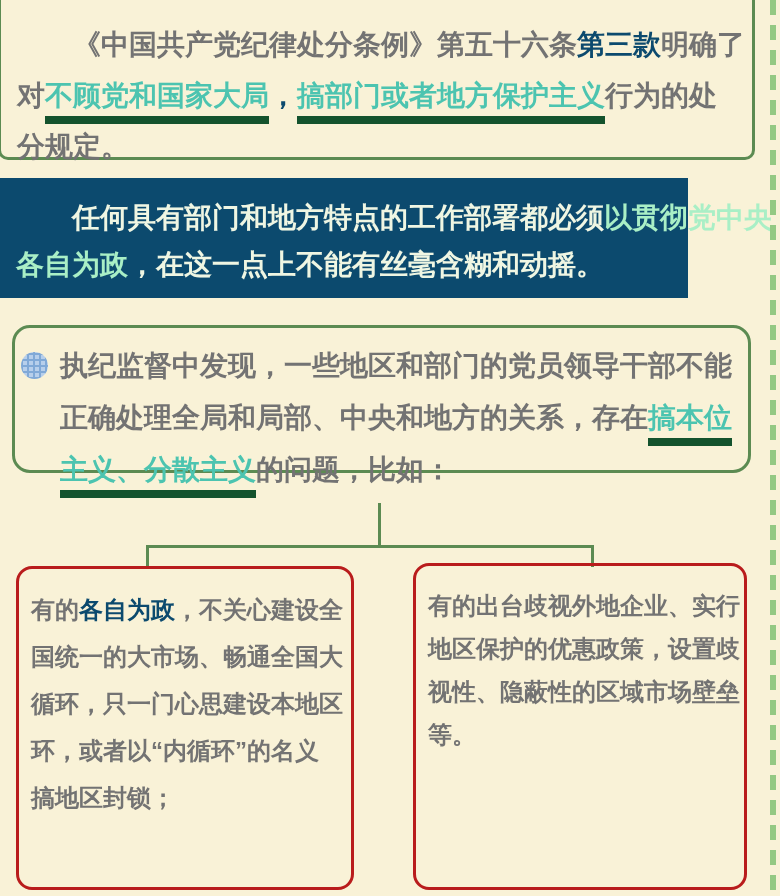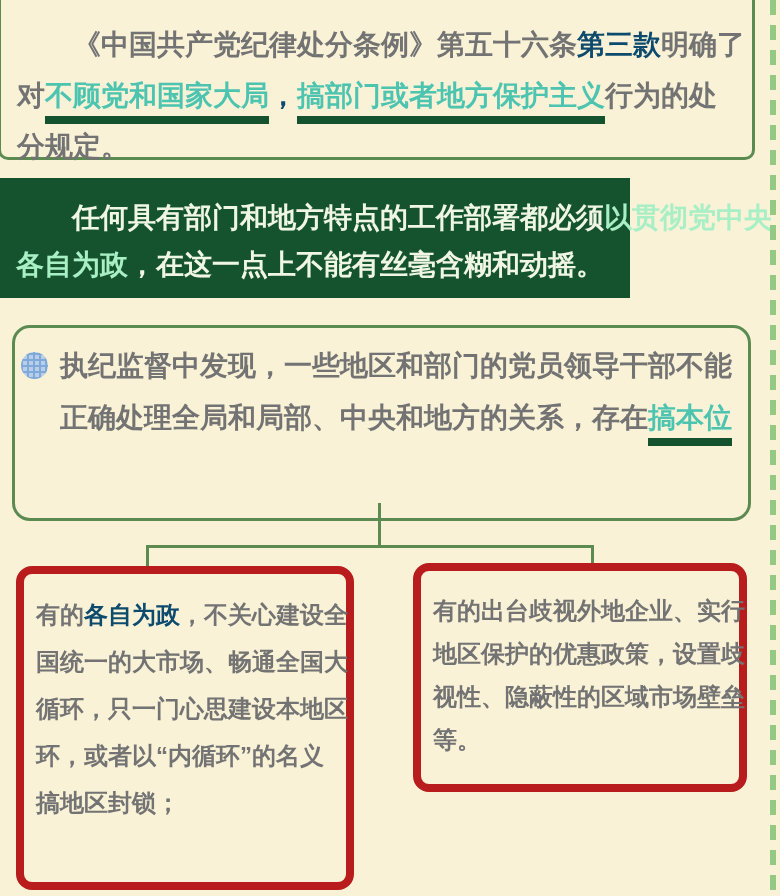--- a/index.html
+++ b/index.html
@@ -26,30 +26,30 @@
   .para1-box{
     position:absolute;left:-2px;top:-14px;width:757px;height:174px;
     border:3px solid #5c8b52;border-radius:10px;
     box-sizing:border-box;
     padding:30px 8px 0 16px;
     font-size:28px;line-height:51px;
   }
 
   
   .banner{
-    position:absolute;left:0;top:178px;width:630px;height:120px;
-    background:#14532d;
+    position:absolute;left:0;top:178px;width:688px;height:120px;
+    background:#0c4a6e;
     box-sizing:border-box;
     padding:16px 8px 0 16px;
     font-size:28px;line-height:47px;
   }
 
   
   .notice-box{
-    position:absolute;left:12px;top:325px;width:739px;height:196px;
+    position:absolute;left:12px;top:325px;width:739px;height:148px;
     border:3px solid #5c8b52;border-radius:18px;
     box-sizing:border-box;
     padding:12px 8px 0 45px;
     font-size:28px;line-height:52px;
   }
   .globe-icon{
     position:absolute;left:6px;top:24px;width:27px;height:27px;
     border-radius:50%;
     background-color:#b7cfeb;
     background-image:
@@ -60,31 +60,31 @@
   
   .conn-stem{position:absolute;left:378px;top:503px;width:3px;height:42px;background:#5c8b52;}
   .conn-bracket{
     position:absolute;left:146px;top:545px;width:448px;height:22px;
     border-top:3px solid #5c8b52;border-left:3px solid #5c8b52;border-right:3px solid #5c8b52;
     box-sizing:border-box;
   }
 
   
   .example-box{
-    border:8px solid #b91c1c;border-radius:16px;
+    border:3px solid #b91c1c;border-radius:16px;
     box-sizing:border-box;
     position:absolute;
     font-size:24px;
   }
   .example-box.left{
     left:16px;top:566px;width:338px;height:324px;
     padding:17px 10px 0 12px;line-height:47px;
   }
   .example-box.right{
-    left:413px;top:563px;width:334px;height:229px;
+    left:413px;top:563px;width:334px;height:327px;
     padding:18px 10px 0 12px;line-height:43px;
   }
 
   
   .edge-dashes{
     position:absolute;left:770px;top:0;width:6px;height:896px;
     background:repeating-linear-gradient(180deg,#94c983 0 15px,rgba(0,0,0,0) 15px 25px);
   }
 </style>
 </head>
@@ -100,20 +100,21 @@
 
   <div class="banner">
       <div class="line indent"><span class="seg-w">任何具有部门和地方特点的工作部署都必须</span><span class="seg-m">以贯彻党中央</span></div>
       <div class="line"><span class="seg-m">各自为政</span><span class="seg-w">，在这一点上不能有丝毫含糊和动摇。</span></div>
     </div>
 
   <div class="notice-box">
     <span class="globe-icon"></span>
   <div class="line"><span class="seg-g">执纪监督中发现，一些地区和部门的党员领导干部不能</span></div>
       <div class="line"><span class="seg-g">正确处理全局和局部、中央和地方的关系，存在</span><span class="seg-tu">搞本位</span></div>
+      <div class="line"><span class="seg-tu">主义、分散主义</span><span class="seg-g">的问题，比如：</span></div>
     </div>
 
   <div class="conn-stem"></div>
   <div class="conn-bracket"></div>
 
   <div class="example-box left">
       <div class="line"><span class="seg-g">有的</span><span class="seg-t">各自为政</span><span class="seg-g">，不关心建设全</span></div>
       <div class="line"><span class="seg-g">国统一的大市场、畅通全国大</span></div>
       <div class="line"><span class="seg-g">循环，只一门心思建设本地区</span></div>
       <div class="line"><span class="seg-g">环，或者以“内循环”的名义</span></div>

